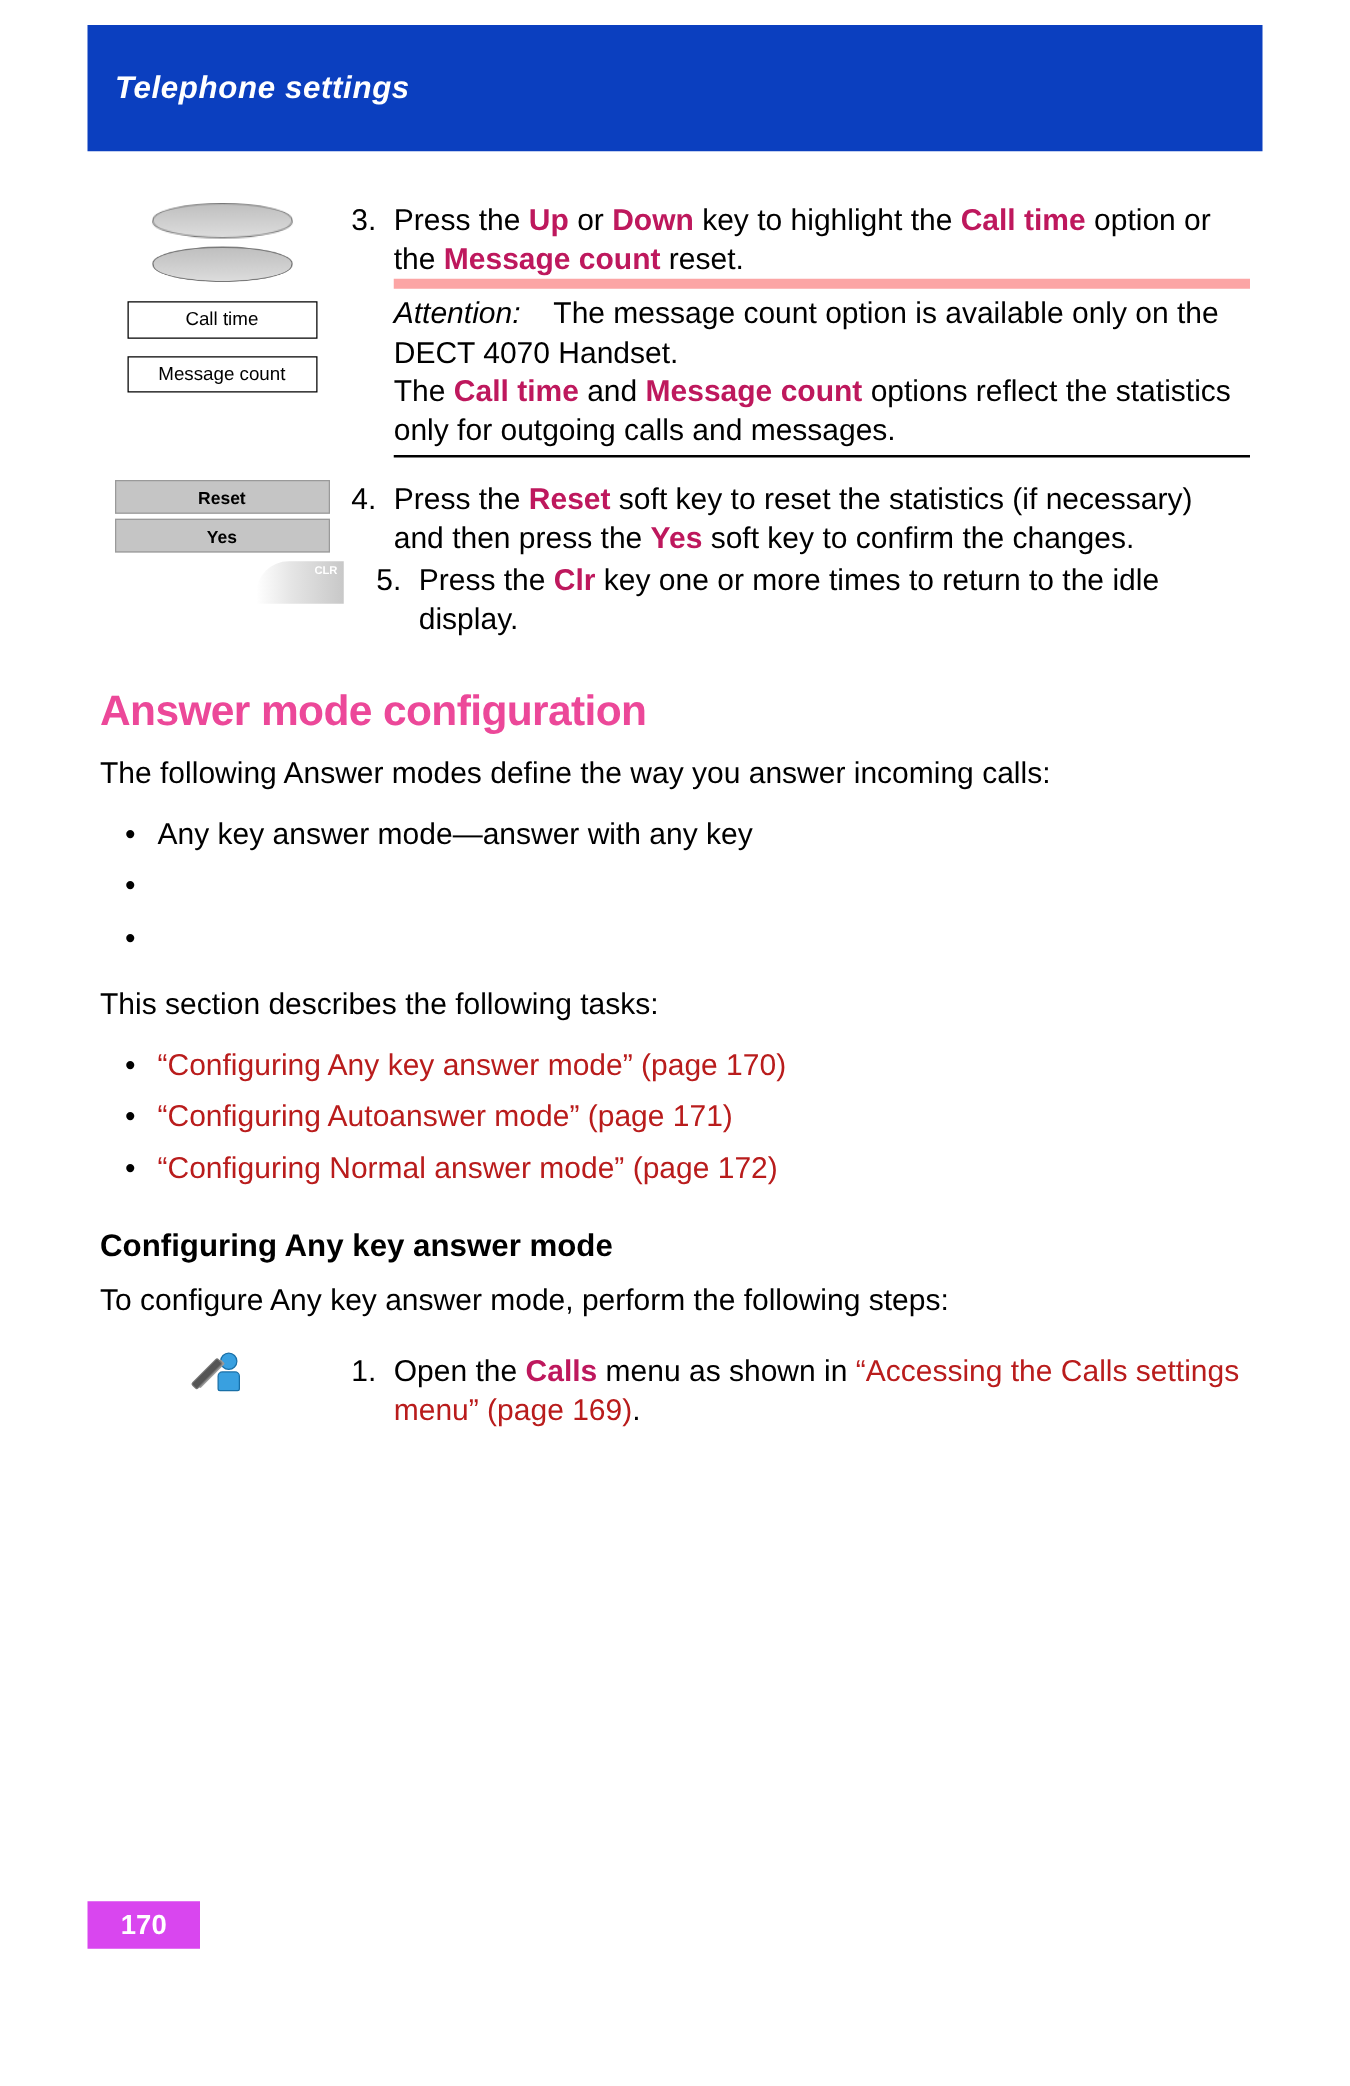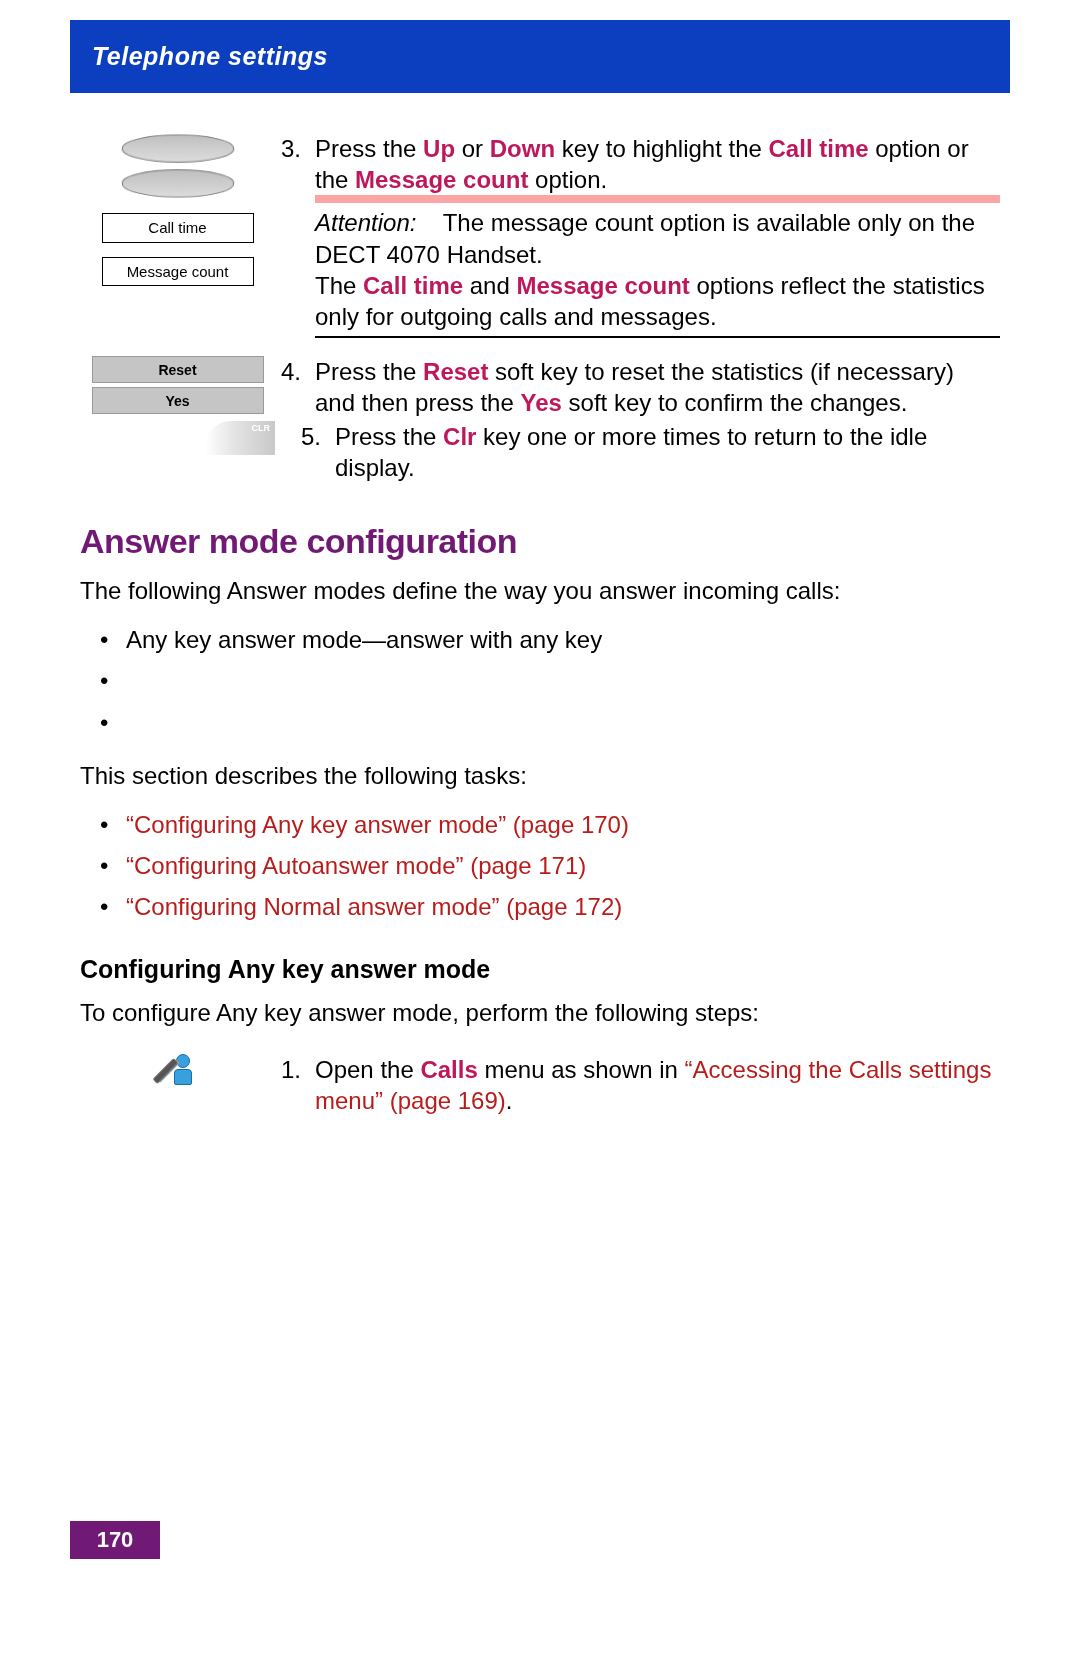--- a/index.html
+++ b/index.html
@@ -14,21 +14,21 @@
     width: 1080px;
     height: 1669px;
     position: relative;
     padding: 20px 70px 0 70px;
     box-sizing: border-box;
   }
   .header-bar {
     background: #0b3fbf;
     color: #fff;
     font-weight: bold;
-    padding: 22px 22px;
+    padding: 36px 22px;
     font-size: 25px;
     font-style: italic;
     letter-spacing: 0.5px;
     box-sizing: border-box;
   }
   .content {
     padding: 22px 10px 0 10px;
     font-size: 24px;
     line-height: 1.3;
   }
@@ -102,21 +102,21 @@
     height: 34px;
     background: linear-gradient(to left,#c8c8c8 0%,#e5e5e5 60%, #fff 100%);
     border-top-left-radius: 26px 26px;
     position: relative;
     display:flex;align-items:flex-start;justify-content:flex-end;
     padding:3px 5px 0 0;
     box-sizing:border-box;
   }
   .clr-key .lbl{font-size:9px;font-weight:bold;color:#fff;line-height:1;text-align:right;}
   .section-title {
-    color: #701a75;
+    color: #ec4899;
     font-weight: bold;
     font-size: 34px;
     margin-top: 36px;
     margin-bottom: 10px;
     letter-spacing: -0.5px;
   }
   .para {
     margin-top: 12px;
   }
   .bullet-list { margin-top: 18px; padding-left: 0;}
@@ -138,21 +138,21 @@
     width: 5px;height:28px;background:#555;transform:rotate(45deg);box-shadow:0 0 0 1px #777, 2px -2px 0 #999;
     border-radius:1px;
   }
   .person{
     display:flex;flex-direction:column;align-items:center;margin-left:6px;
   }
   .person .head{width:12px;height:12px;background:#39a0e0;border-radius:50%;border:1px solid #186fa7;}
   .person .body{width:16px;height:14px;background:#39a0e0;border-radius:4px 4px 2px 2px;border:1px solid #186fa7;margin-top:1px;}
   .page-number-box{
     position:absolute;left:70px;bottom:110px;
-    background:#701a75;color:#fff;font-weight:bold;
+    background:#d946ef;color:#fff;font-weight:bold;
     width:90px;height:38px;display:flex;align-items:center;justify-content:center;
     font-size:22px;
   }
 </style>
 </head>
 <body>
 
 <div class="page">
 
   <div class="header-bar">
@@ -164,21 +164,21 @@
     <div class="step-row">
       <div class="illus-col">
         <div class="arc arc-top"></div>
         <div class="arc arc-bottom"></div>
         <div class="opt-box">Call time</div>
         <div class="opt-box">Message count</div>
       </div>
       <div class="text-col">
         <div class="step-num">3.</div>
         <div class="step-body">
-          <span>Press the </span><span class="bold-clr">Up</span><span> or </span><span class="bold-clr">Down</span><span> key to highlight the </span><span class="bold-clr">Call time</span><span> option or the </span><span class="bold-clr">Message count</span><span> option.</span>
+          <span>Press the </span><span class="bold-clr">Up</span><span> or </span><span class="bold-clr">Down</span><span> key to highlight the </span><span class="bold-clr">Call time</span><span> option or the </span><span class="bold-clr">Message count</span><span> reset.</span>
 
           <div class="note-box">
             <span style="font-style:italic">Attention:</span>
             <span>&nbsp;&nbsp;</span>
             <span>The message count option is available only on the DECT 4070 Handset.</span><br>
             <span>The </span><span class="bold-clr">Call time</span><span> and </span><span class="bold-clr">Message count</span><span> options reflect the statistics only for outgoing calls and messages.</span>
           </div>
         </div>
       </div>
     </div>

